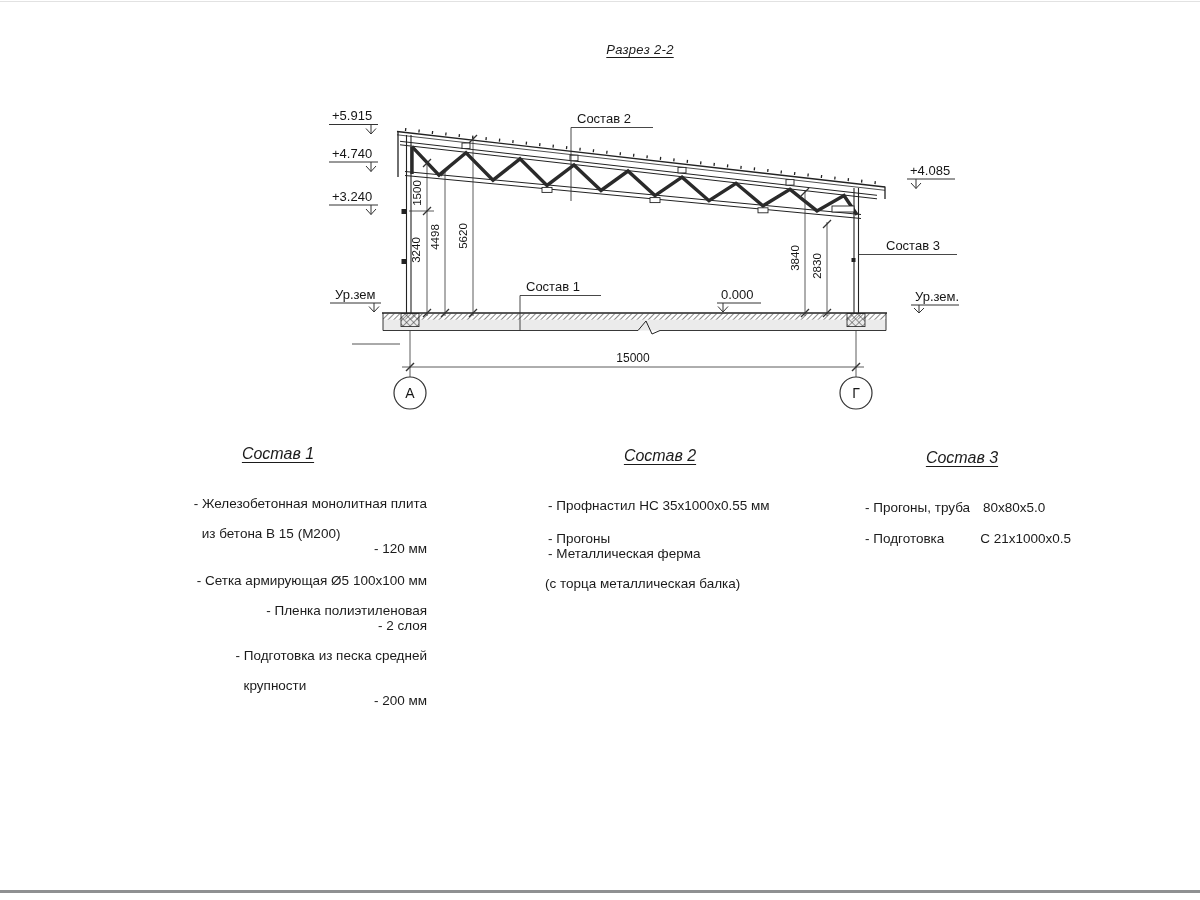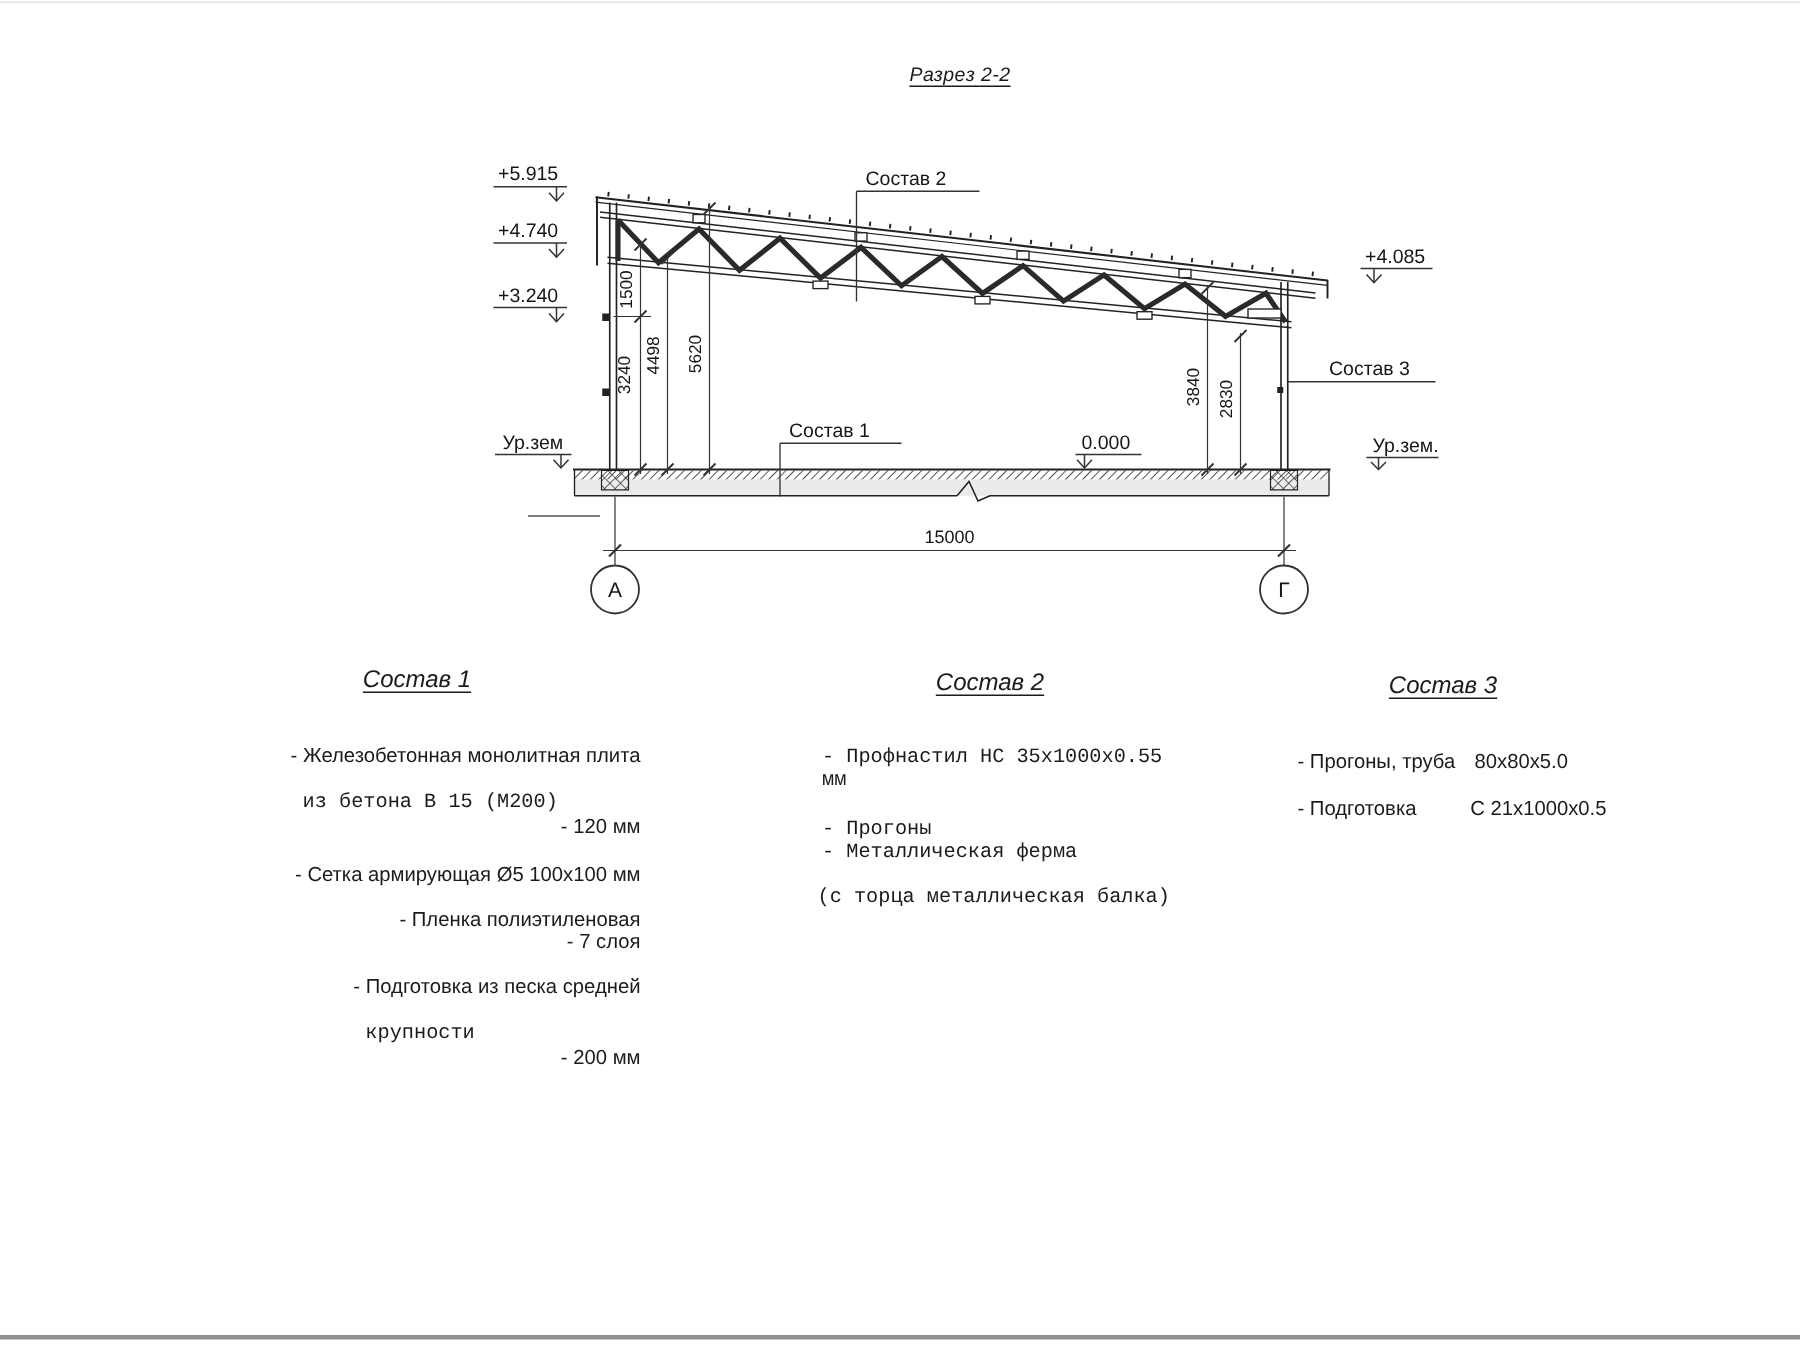--- a/index.html
+++ b/index.html
@@ -15,28 +15,28 @@
   .t13{font-size:13px;}
   .t12{font-size:12px;}
   .t11{font-size:11.5px;}
   .t14{font-size:14px;}
   
   .col{position:absolute;font-size:13.5px;line-height:15px;}
   .col .hd{text-align:center;font-style:italic;font-size:16px;line-height:20px;
            text-decoration:underline;text-underline-offset:3px;margin-bottom:32px;}
   .item{display:flex;justify-content:space-between;align-items:flex-end;}
   .nm{white-space:pre-line;}
-  .ind{padding-left:8px;font-family:Liberation Mono, monospace;}
+  .ind{padding-left:8px;}
   .val{white-space:nowrap;}
   #col1{left:129px;top:444px;width:298px;}
   #col1 .item{padding-left:3px;flex-direction:column;}
   #col1 .i2{margin-top:17px;} #col1 .i3{margin-top:15px;}
   #col1 .i4{margin-top:15px;} #col1 .i5{margin-top:15px;}
   #col2{left:530px;top:446px;width:260px;}
-  #col2 .item{padding-left:18px;justify-content:flex-start;font-family:Liberation Mono, monospace;}
+  #col2 .item{padding-left:18px;justify-content:flex-start;}
   #col2 .i2{margin-top:18px;} #col2 .i3{}
   #col3{left:853px;top:448px;width:218px;}
   #col3 .item{padding-left:12px;justify-content:flex-start;}
   #col3 .nm{width:118px;}
   #col3 .i2{margin-top:16px;}
 </style>
 </head>
 <body>
 
 <div class="edge-top"></div>
@@ -218,21 +218,21 @@
   <div class="item i1">
     <div class="nm"><span>- Железобетонная  монолитная плита</span><br>
       <span class="ind">из бетона В 15 (М200)</span></div>
     <div class="val">- 120 мм</div>
   </div>
   <div class="item i2">
     <div class="nm">- Сетка армирующая Ø5 100х100 мм</div>
   </div>
   <div class="item i3">
     <div class="nm">- Пленка полиэтиленовая</div>
-    <div class="val">-  7 слоя</div>
+    <div class="val">-  2 слоя</div>
   </div>
   <div class="item i4">
     <div class="nm"><span>- Подготовка из песка средней</span><br>
       <span class="ind">крупности</span></div>
     <div class="val">- 200 мм</div>
   </div>
 </div>
 
 <div id="col2" class="col">
   <div class="hd">Состав 2</div>

